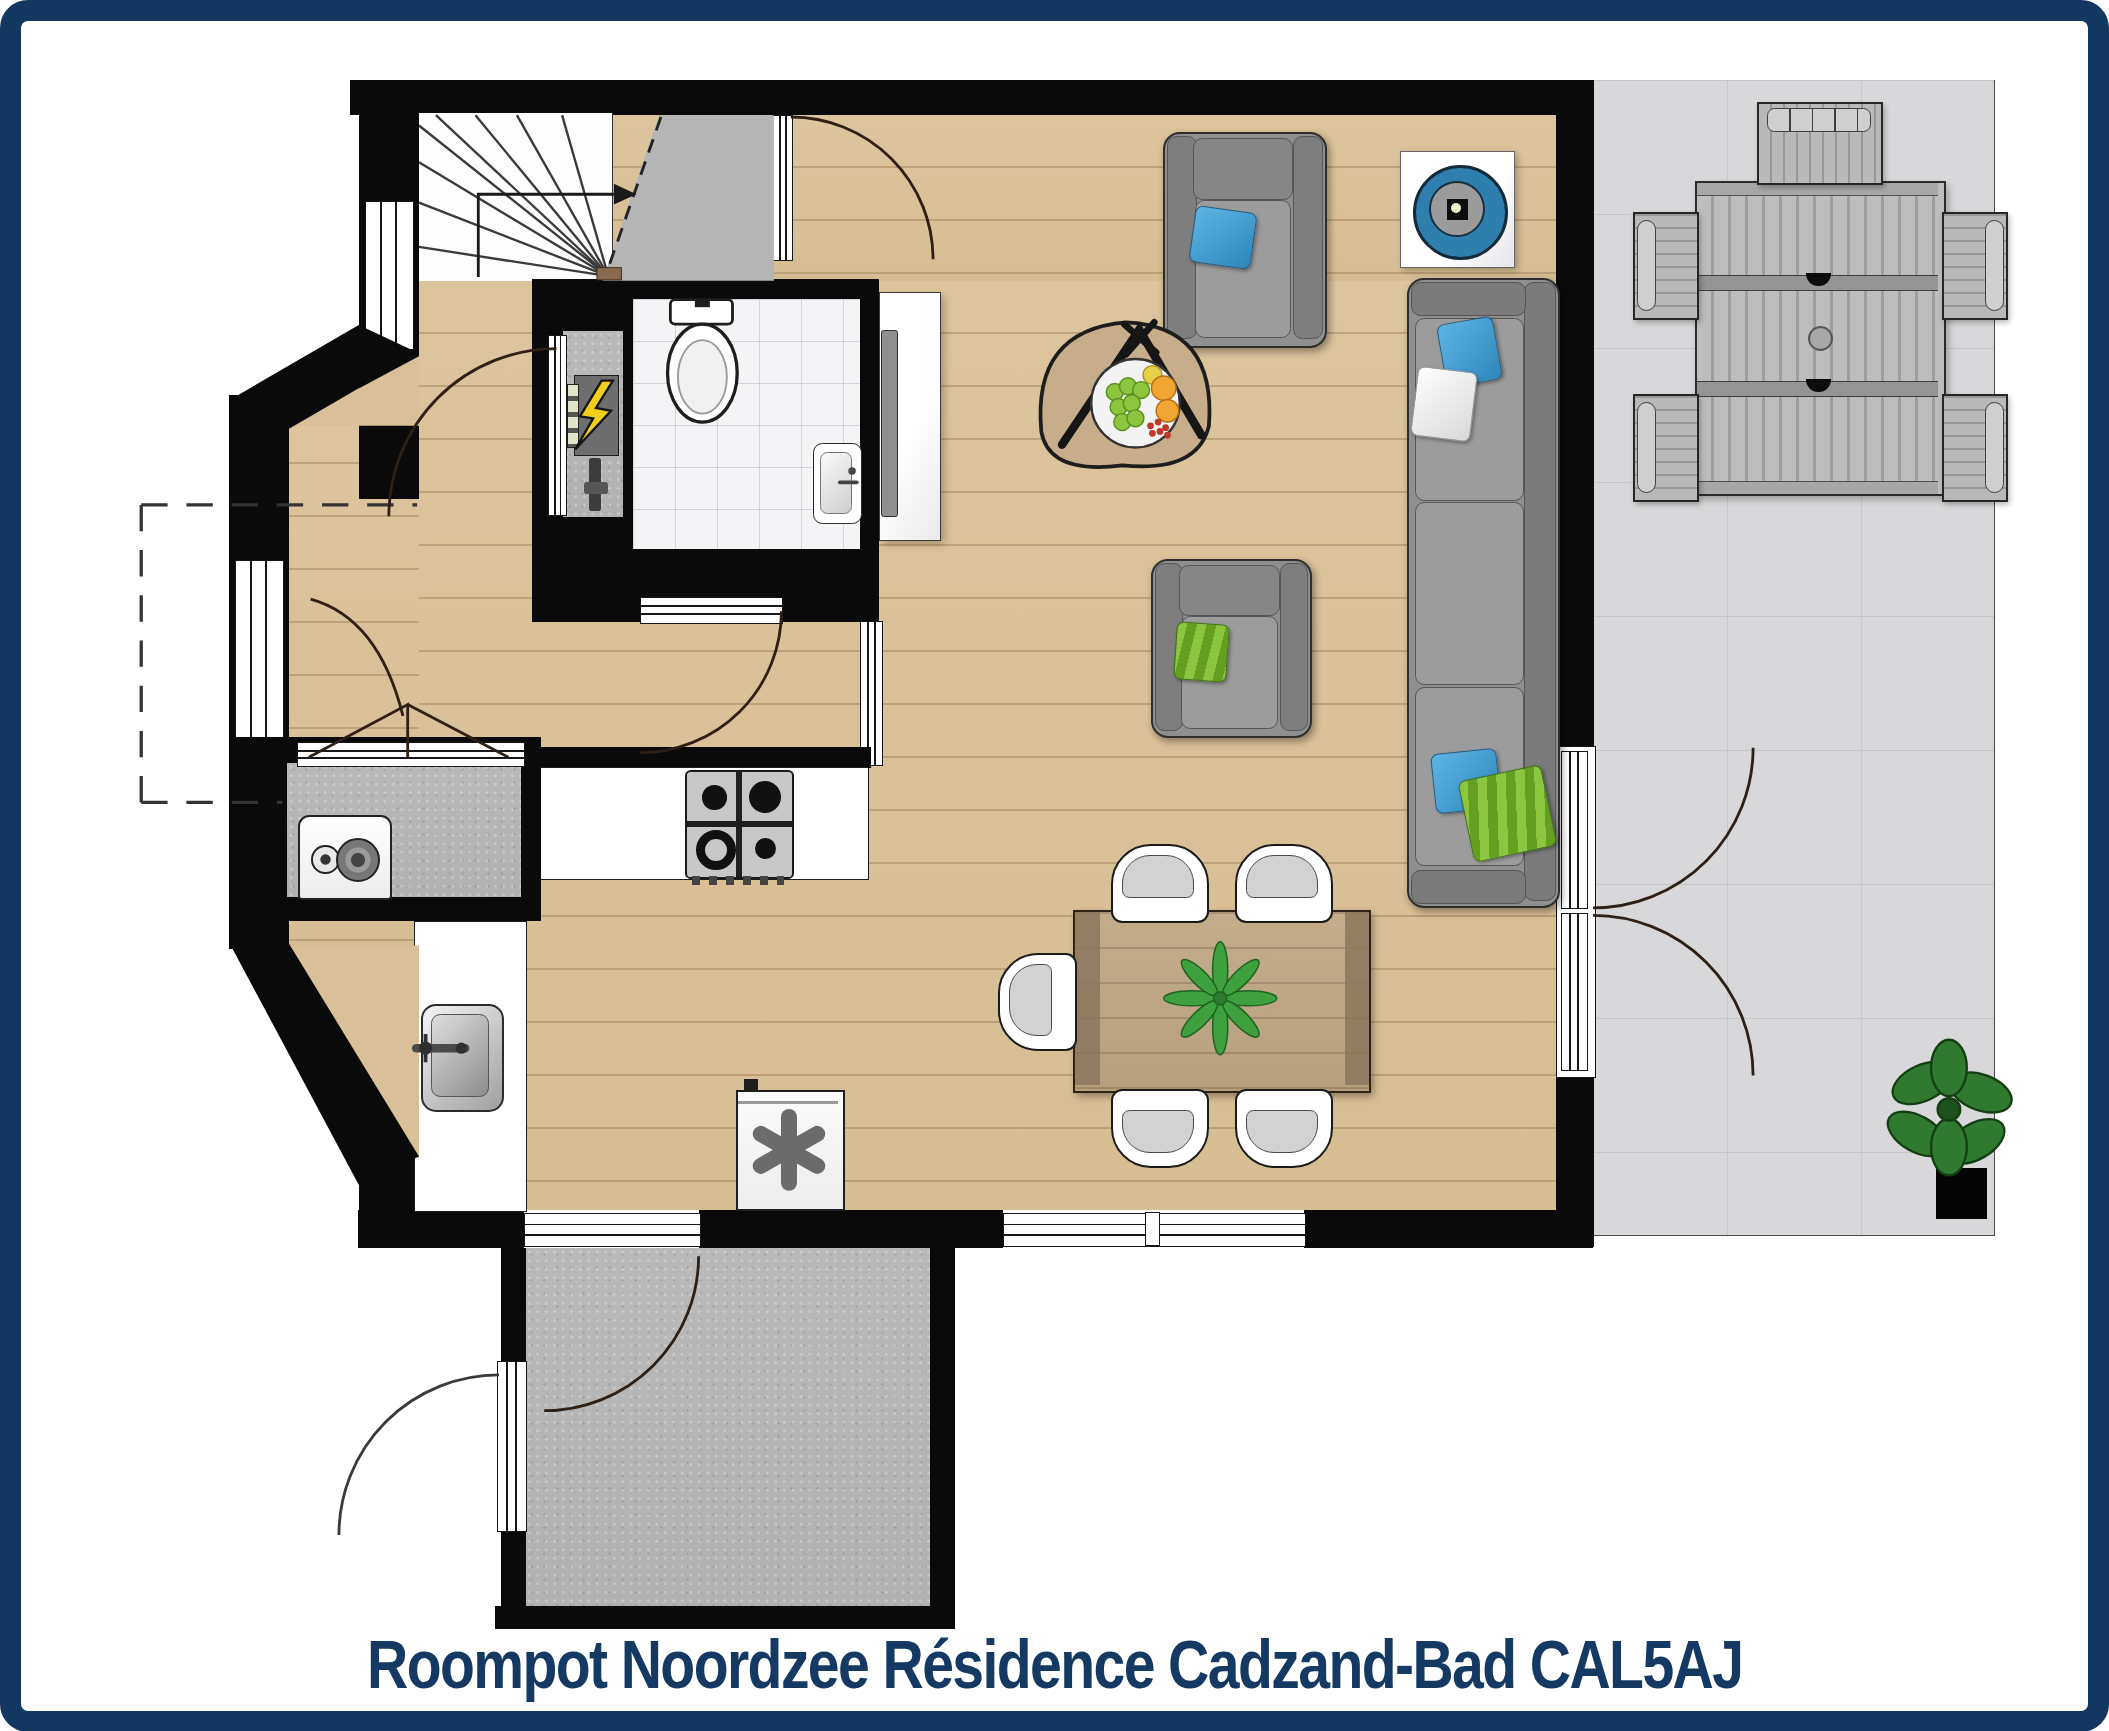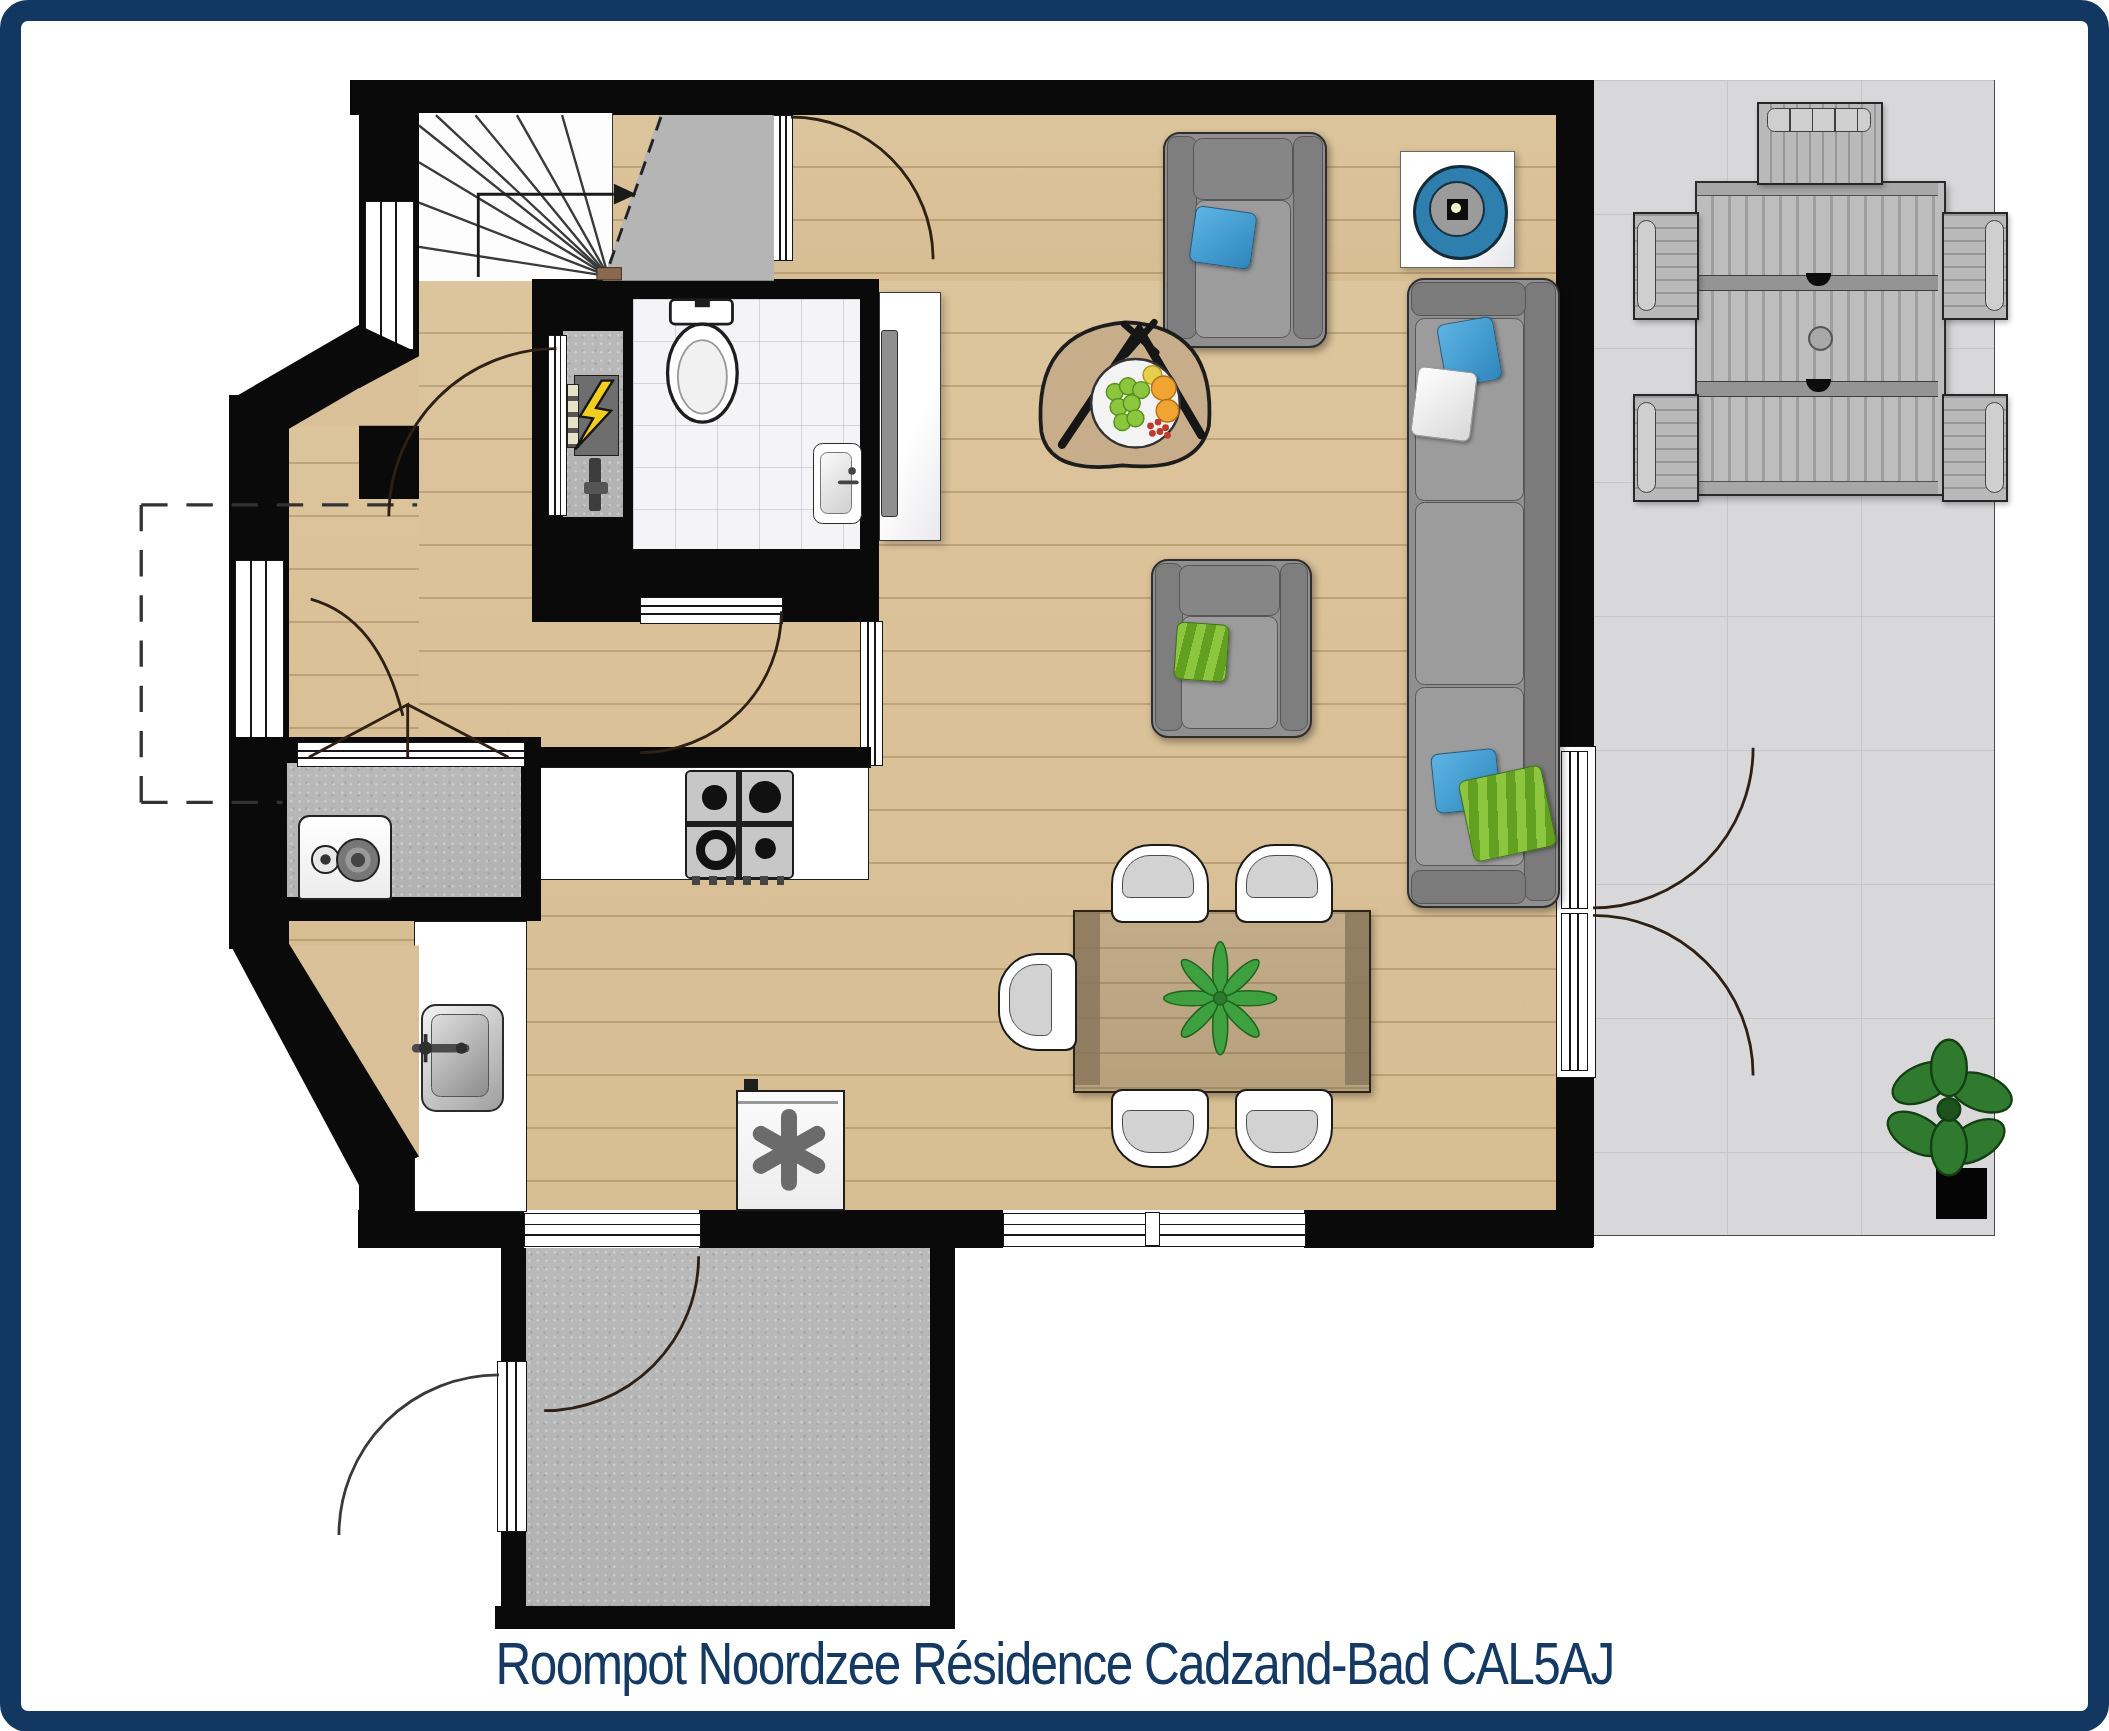--- a/index.html
+++ b/index.html
@@ -35,21 +35,21 @@
              box-shadow:2.8px 3.8px 7.5px rgba(0,0,0,.35);}
   .cush{position:absolute;background:#9c9c9c;border:1.9px solid #565656;border-radius:9.4px;}
   .pillow{position:absolute;border-radius:7.5px;box-shadow:1.9px 1.9px 3.8px rgba(0,0,0,.35);}
   .p-blue{background:linear-gradient(135deg,#5db4e4,#2f86bb);border:1.9px solid #1c5d87;}
   .p-white{background:linear-gradient(135deg,#ffffff,#d8d8d8);border:1.9px solid #9a9a9a;}
   .p-green{background:repeating-linear-gradient(100deg,#8cc63f 0 9.4px,#63a01f 9.4px 19px);border:1.9px solid #3f7212;}
   .chair{position:absolute;background:#fff;border:2.8px solid #1b1b1b;}
   .chair .in{position:absolute;background:#d2d2d2;border:1.9px solid #4c4c4c;}
   .tchair{position:absolute;background:#b7b7b7;border:2.8px solid #262626;box-shadow:1.9px 2.8px 5.6px rgba(0,0,0,.3);}
   #title{position:absolute;left:0;right:0;top:1612px;height:105px;line-height:105px;text-align:center;
-         color:#143a63;font-size:59px;font-weight:400;letter-spacing:-1.9px;white-space:nowrap;}
+         color:#143a63;font-size:68px;font-weight:700;letter-spacing:-1.9px;white-space:nowrap;}
   #title span{display:inline-block;transform:scaleX(.84);transform-origin:center;}
   svg.overlay{position:absolute;left:0;top:0;z-index:40;pointer-events:none;}
 </style>
 </head>
 <body>
 
 <div id="stage">
 
   <div class="tile" style="left:1593px;top:80px;width:401px;height:1155px;border-right:1.9px solid #4a4a4a;border-bottom:1.9px solid #4a4a4a;"></div>
 

